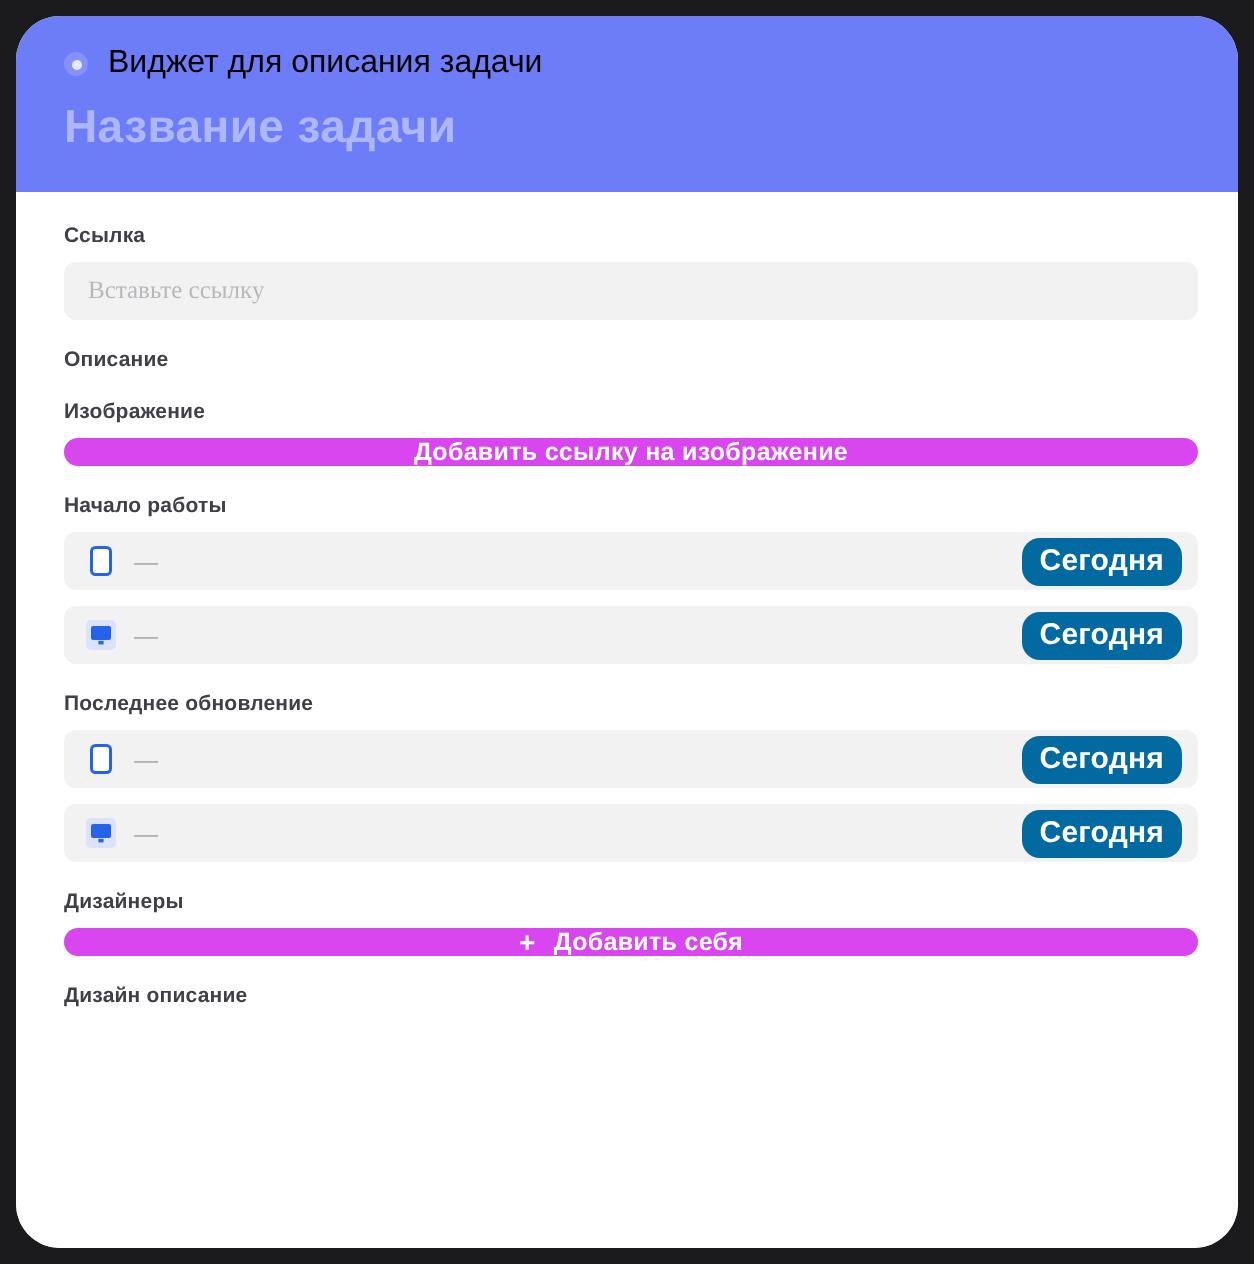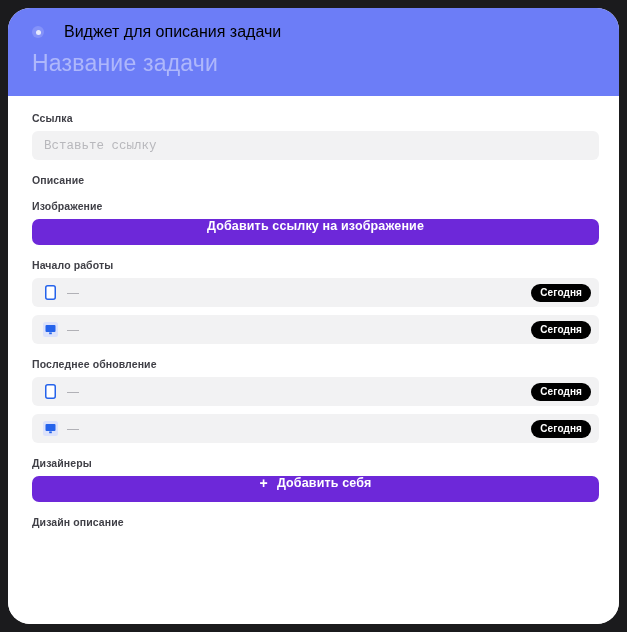--- a/index.html
+++ b/index.html
@@ -29,21 +29,21 @@
   .header {
     background: #6C7DF7;
     padding: 16px 24px 22px 24px;
     flex: 0 0 auto;
     height: 88px;
   }
 
   .widget-tag {
     display: flex;
     align-items: center;
-    gap: 20px;
+    gap: 10px;
     height: 16px;
   }
 
   .radio-icon {
     width: 12px;
     height: 12px;
     border-radius: 50%;
     background: #8492F9;
     display: flex;
     align-items: center;
@@ -54,21 +54,21 @@
     content: "";
     width: 5px;
     height: 5px;
     border-radius: 50%;
     background: #E6E9FD;
   }
 
   .task-title {
     margin-top: 10px;
     font-size: 23px;
-    font-weight: normal;
+    font-weight: bold;
     color: rgba(255,255,255,0.45);
     letter-spacing: 0.2px;
   }
 
   
   .body {
     flex: 1 1 auto;
     padding: 16px 20px 0 24px;
     background: #fff;
   }
@@ -83,31 +83,31 @@
 
   .group { margin-bottom: 14px; }
 
   .text-input {
     width: 100%;
     height: 29px;
     background: #F2F2F3;
     border: none;
     border-radius: 6px;
     padding: 0 12px;
-    font-family: Liberation Mono, monospace;
+    font-family: Liberation Serif, serif;
     font-size: 12.5px;
     color: #303034;
     outline: none;
   }
   .text-input::placeholder { color: #B8B8BC; }
 
   .blue-button {
     width: 100%;
-    height: 26px;
-    background: #6d28d9;
+    height: 14px;
+    background: #d946ef;
     border: none;
     border-radius: 7px;
     color: #FFFFFF;
     font-family: "Liberation Sans", sans-serif;
     font-size: 12.5px;
     font-weight: bold;
     letter-spacing: 0.15px;
     cursor: pointer;
     display: flex;
     align-items: flex-start;
@@ -144,23 +144,23 @@
   }
 
   .device-dash {
     margin-left: 9px;
     font-size: 12px;
     color: #A9A9AE;
     flex: 1 1 auto;
   }
 
   .today-badge {
-    background: #000000;
+    background: #0369a1;
     color: #fff;
-    font-size: 10px;
+    font-size: 15px;
     font-weight: bold;
     border-radius: 9px;
     padding: 3px 9px 4px 9px;
     letter-spacing: 0.1px;
     cursor: pointer;
     flex: 0 0 auto;
   }
 </style>
 </head>
 <body>

